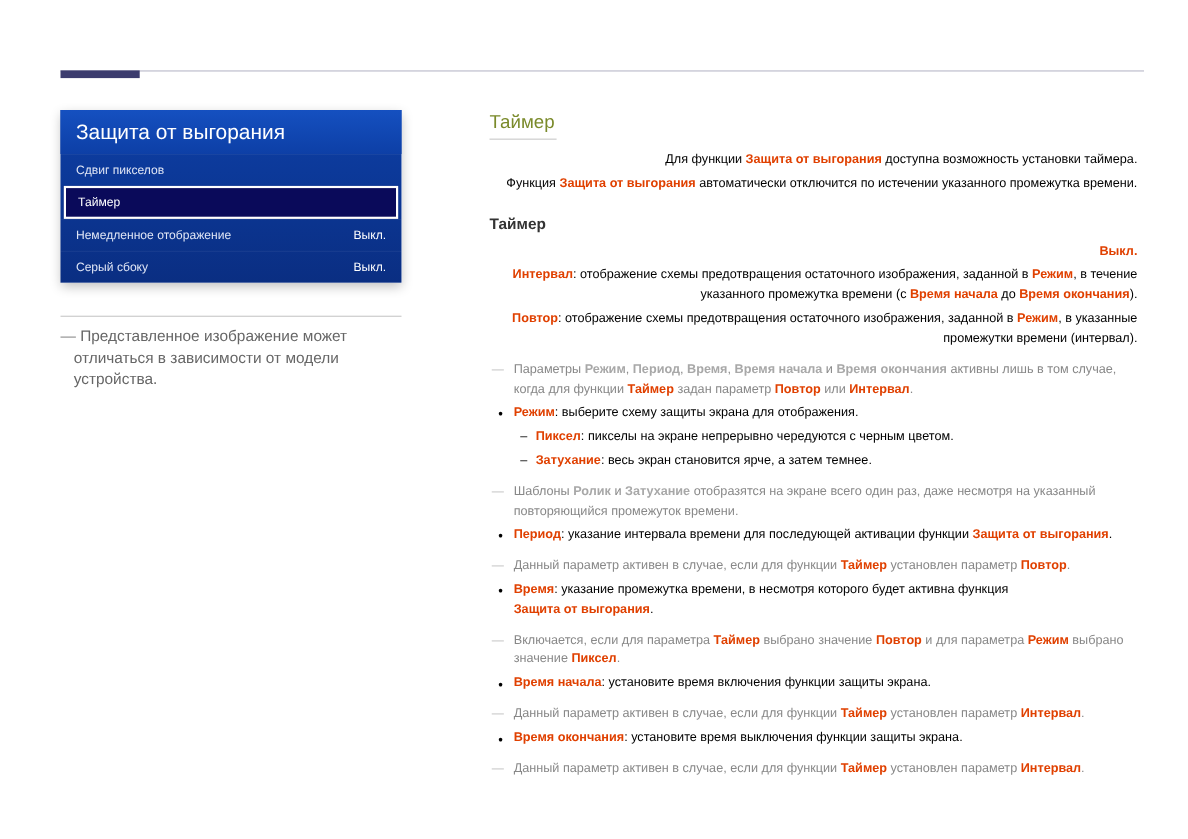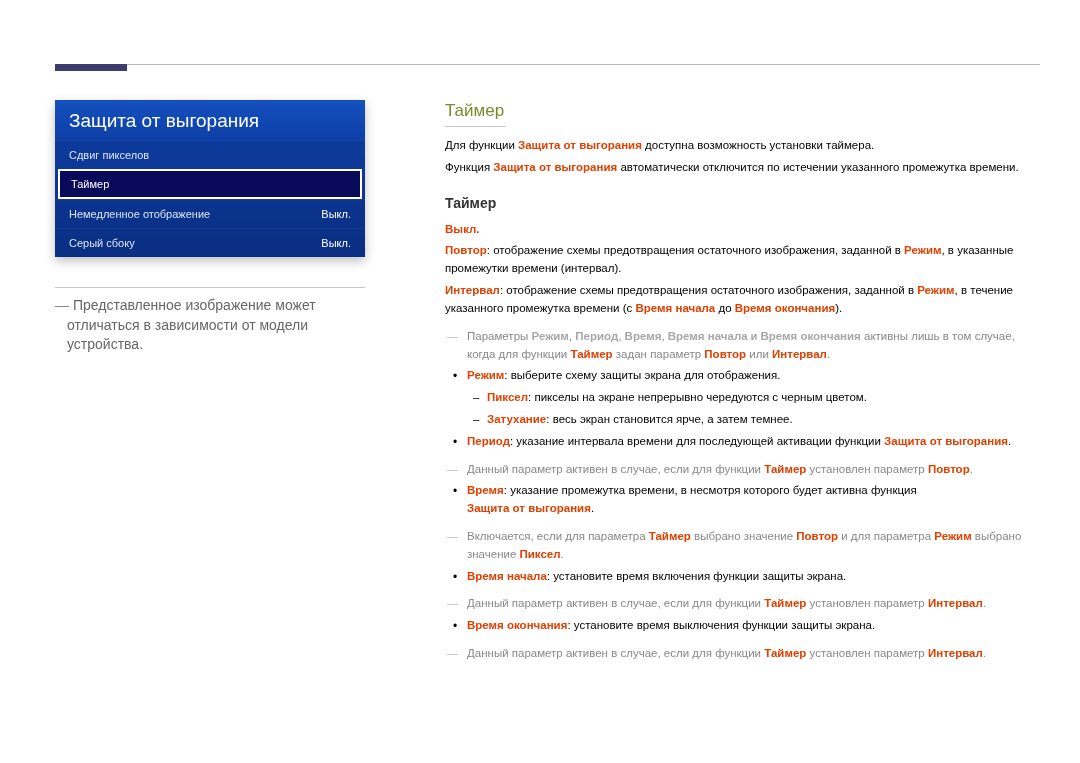--- a/index.html
+++ b/index.html
@@ -93,21 +93,21 @@
   h2.section {
     font-size: 17px;
     font-weight: 400;
     color: #7a8a2a;
     border-bottom: 1px solid #c8c8c8;
     padding-bottom: 2px;
     margin-bottom: 10px;
     display: inline-block;
     padding-right: 2px;
   }
-  .right-col p { margin-bottom: 4px; }
+  .right-col p { margin-bottom: 4px; text-align: right; }
   h3.sub {
     font-size: 14px;
     font-weight: 700;
     color: #333;
     margin-top: 16px;
     margin-bottom: 6px;
   }
   .hl { color: #e04000; font-weight: 700; }
   .g  { color: #888; }
   .gh { color: #a8a8a8; font-weight: 700; }
@@ -204,38 +204,41 @@
   </p>
   <p>
     <span>Функция </span><span class="hl">Защита от выгорания</span><span> автоматически отключится по истечении указанного промежутка времени.</span>
   </p>
 
   <h3 class="sub">Таймер</h3>
 
   <p><span class="hl">Выкл.</span></p>
 
   <p>
+    <span class="hl">Интервал</span><span>: отображение схемы предотвращения остаточного изображения, заданной в </span><span class="hl">Режим</span><span>, в течение указанного промежутка времени (с </span><span class="hl">Время начала</span><span> до </span><span class="hl">Время окончания</span><span>).</span>
+  </p>
+
+  <p>
     <span class="hl">Повтор</span><span>: отображение схемы предотвращения остаточного изображения, заданной в </span><span class="hl">Режим</span><span>, в указанные промежутки времени (интервал).</span>
-  </p>
-
-  <p>
-    <span class="hl">Интервал</span><span>: отображение схемы предотвращения остаточного изображения, заданной в </span><span class="hl">Режим</span><span>, в течение указанного промежутка времени (с </span><span class="hl">Время начала</span><span> до </span><span class="hl">Время окончания</span><span>).</span>
   </p>
 
   <div class="note">
     <span class="g">Параметры </span><span class="gh">Режим</span><span class="g">, </span><span class="gh">Период</span><span class="g">, </span><span class="gh">Время</span><span class="g">, </span><span class="gh">Время начала</span><span class="g"> и </span><span class="gh">Время окончания</span><span class="g"> активны лишь в том случае, когда для функции </span><span class="hl">Таймер</span><span class="g"> задан параметр </span><span class="hl">Повтор</span><span class="g"> или </span><span class="hl">Интервал</span><span class="g">.</span>
   </div>
 
   <ul class="bul">
     <li>
       <span class="hl">Режим</span><span>: выберите схему защиты экрана для отображения.</span>
       <ul class="dash">
         <li><span class="hl">Пиксел</span><span>: пикселы на экране непрерывно чередуются с черным цветом.</span></li>
         <li><span class="hl">Затухание</span><span>: весь экран становится ярче, а затем темнее.</span></li>
       </ul>
+      <div class="note" style="margin-left:0px;">
+        <span class="g">Шаблоны </span><span class="gh">Ролик</span><span class="g"> и </span><span class="gh">Затухание</span><span class="g"> отобразятся на экране всего один раз, даже несмотря на указанный повторяющийся промежуток времени.</span>
+      </div>
     </li>
 
     <li>
       <span class="hl">Период</span><span>: указание интервала времени для последующей активации функции </span><span class="hl">Защита от выгорания</span><span>.</span>
       <div class="note" style="margin-left:0px;">
         <span class="g">Данный параметр активен в случае, если для функции </span><span class="hl">Таймер</span><span class="g"> установлен параметр </span><span class="hl">Повтор</span><span class="g">.</span>
       </div>
     </li>
 
     <li>

